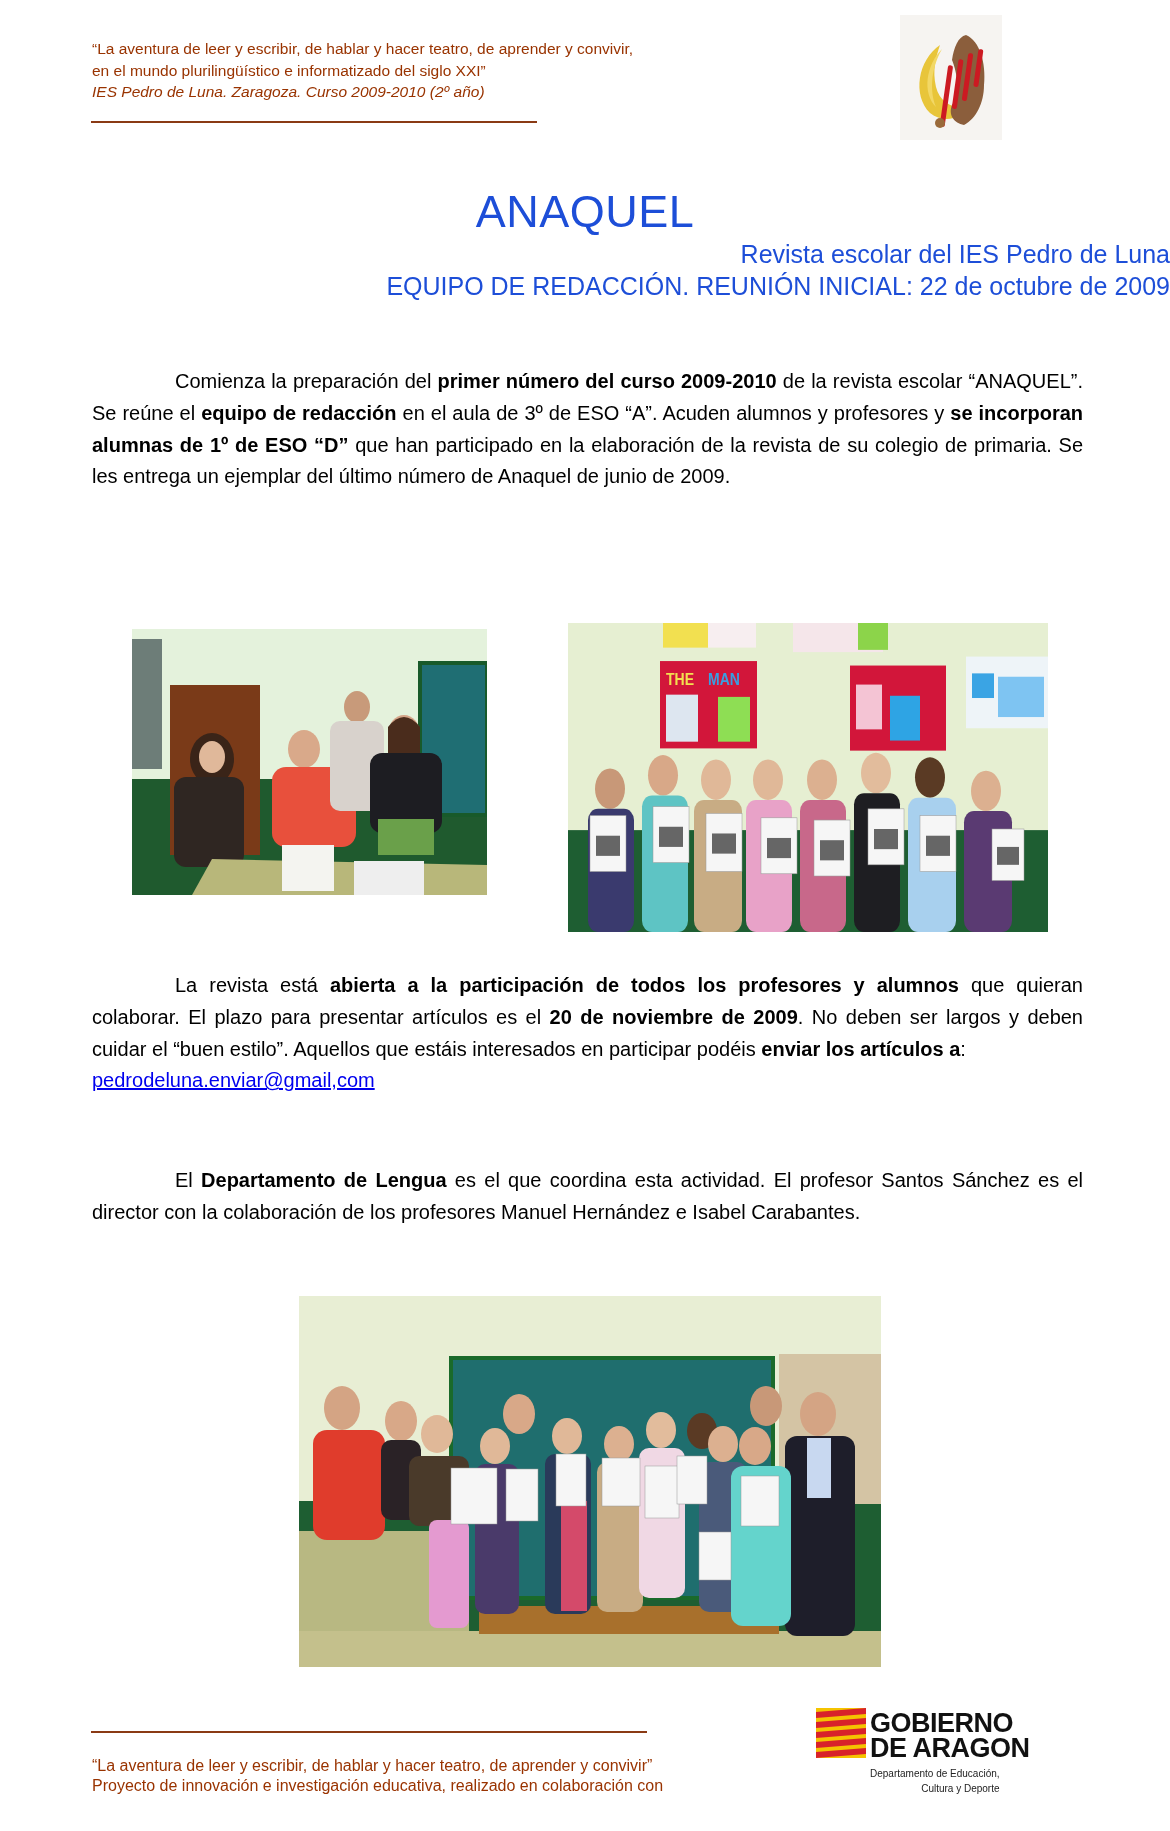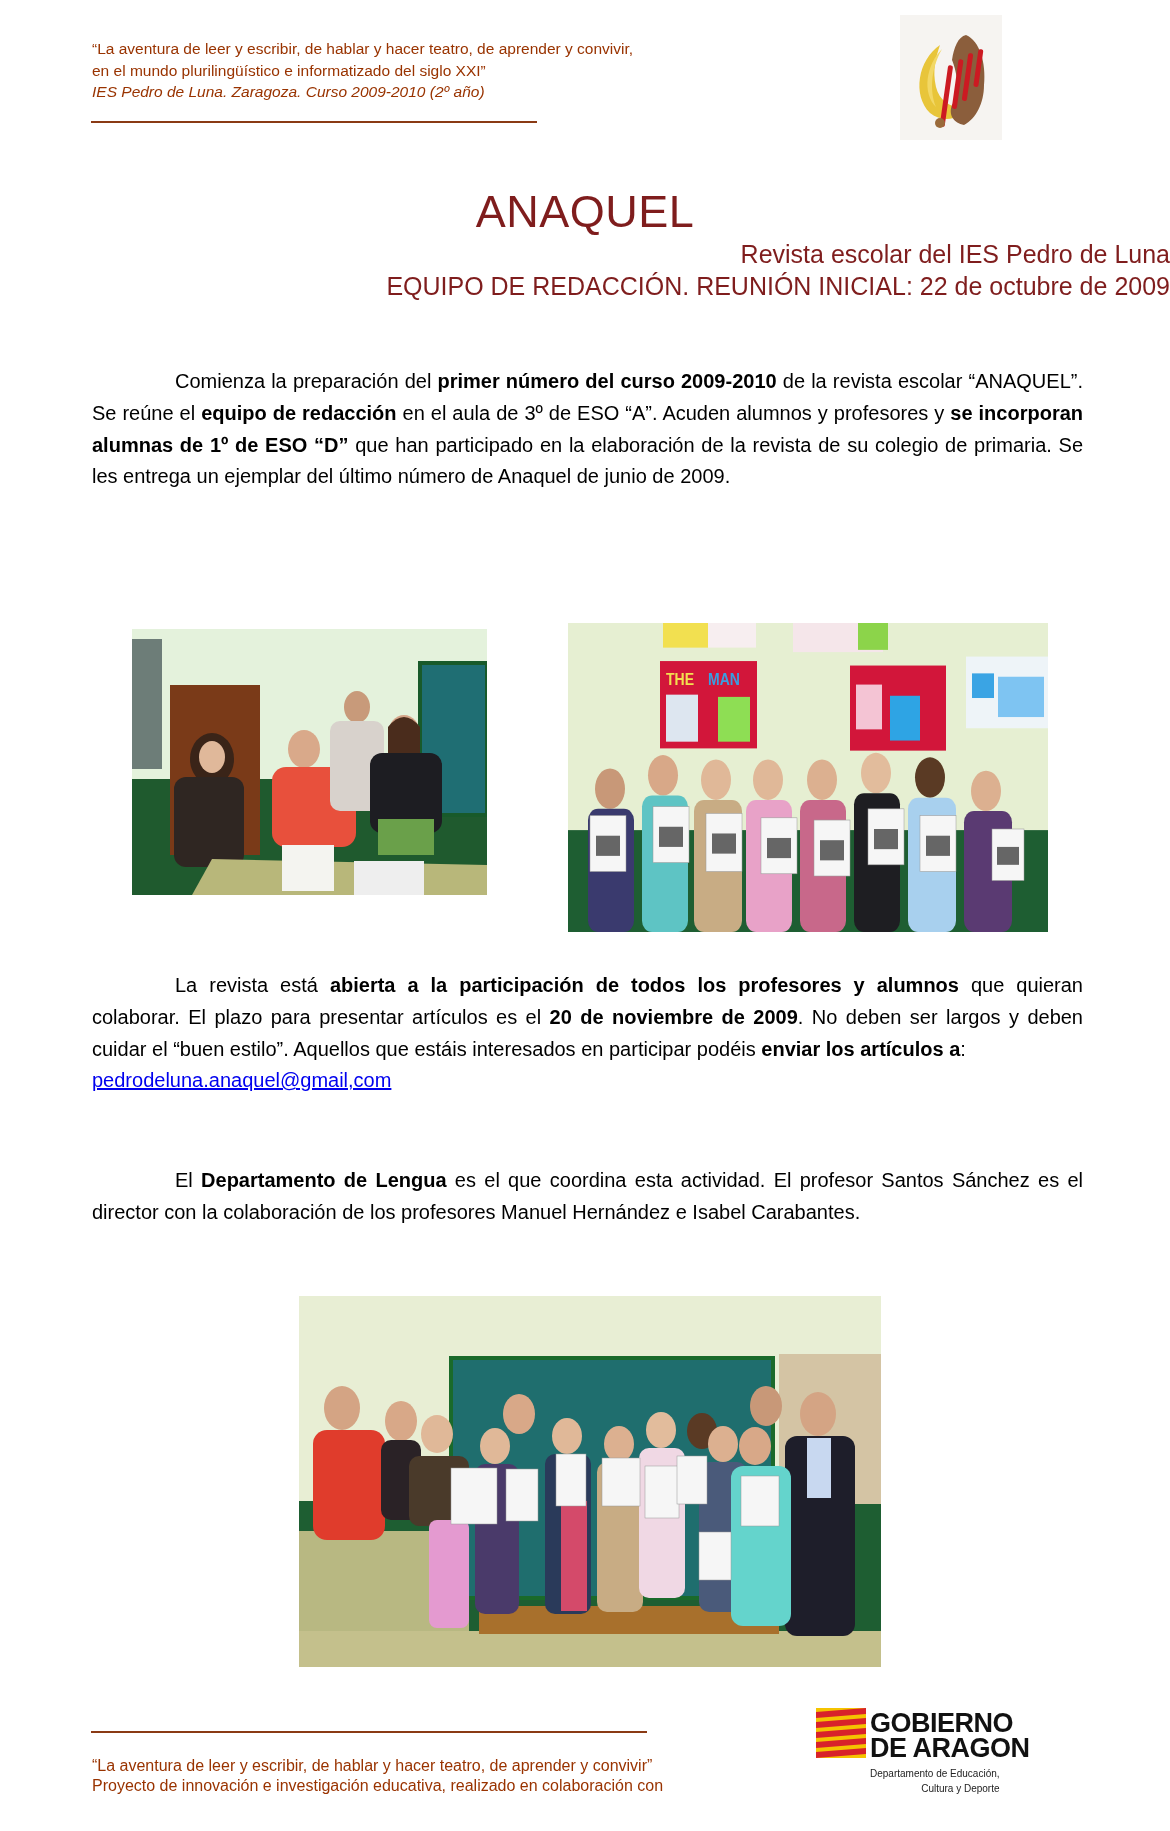--- a/index.html
+++ b/index.html
@@ -7,21 +7,21 @@
          font-family: "Liberation Sans", sans-serif; color: #000; }
   .abs { position: absolute; }
 
   
   .hdr-text { left: 92px; top: 38px; font-size: 15.5px; line-height: 21.5px; color: #993300; }
   .hdr-text .it { font-style: italic; }
   .rule { background: #8a3a14; height: 2px; }
   .logo { left: 900px; top: 15px; width: 102px; height: 125px; background: #f6f4f1; }
 
   
-  .title-block { left: 0; width: 1170px; top: 186px; text-align: center; color: #7f1d1d; }
+  .title-block { left: 0; width: 1170px; top: 186px; text-align: center; color: #1d4ed8; }
   .title-main { font-size: 45px; line-height: 52px; letter-spacing: 0.5px; }
   .title-sub { font-size: 25px; line-height: 32px; text-align: right; }
 
   
   .para { left: 92px; width: 991px; font-size: 20px; line-height: 31.8px; text-align: justify; }
   .para .indent { display: inline-block; width: 83px; }
   .para b { font-weight: bold; }
   .link { color: #0000ee; text-decoration: underline; }
 
   
@@ -153,21 +153,21 @@
       <rect x="252" y="194" width="24" height="18"></rect>
         <rect x="306" y="184" width="24" height="18"></rect>
       <rect x="358" y="190" width="24" height="18"></rect>
         <rect x="429" y="200" width="22" height="16"></rect>
     </g>
   </svg>
 </div>
 
 <div class="abs para" style="top:970px;">
   <span class="indent"></span><span>La revista está </span><b>abierta a la participación de todos los profesores y alumnos</b><span> que quieran colaborar. El plazo para presentar artículos es el </span><b>20 de noviembre de 2009</b><span>. No deben ser largos y deben cuidar el “buen estilo”. Aquellos que estáis interesados en participar podéis </span><b>enviar los artículos a</b><span>:</span><br>
-  <a class="link">pedrodeluna.anaquel@gmail,com</a>
+  <a class="link">pedrodeluna.enviar@gmail,com</a>
 </div>
 
 <div class="abs para" style="top:1165px;">
   <span class="indent"></span><span>El </span><b>Departamento de Lengua</b><span> es el que coordina esta actividad. El profesor Santos Sánchez es el director con la colaboración de los profesores Manuel Hernández e Isabel Carabantes.</span>
 </div>
 
 <div class="abs photo" style="left:299px; top:1296px; width:582px; height:371px;">
   <svg viewBox="0 0 582 371" preserveAspectRatio="none">
     <rect width="582" height="371" fill="#e8eed4"></rect>
     <rect x="0" y="205" width="582" height="130" fill="#1e5e32"></rect>

